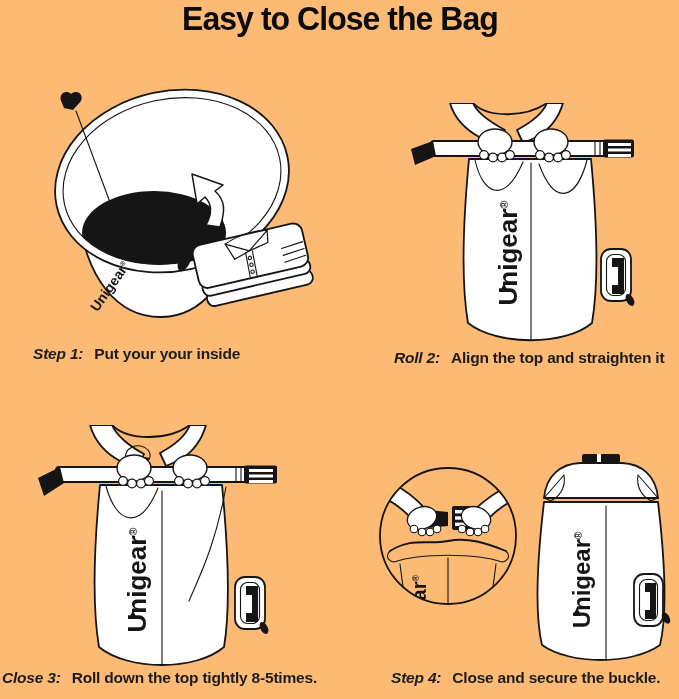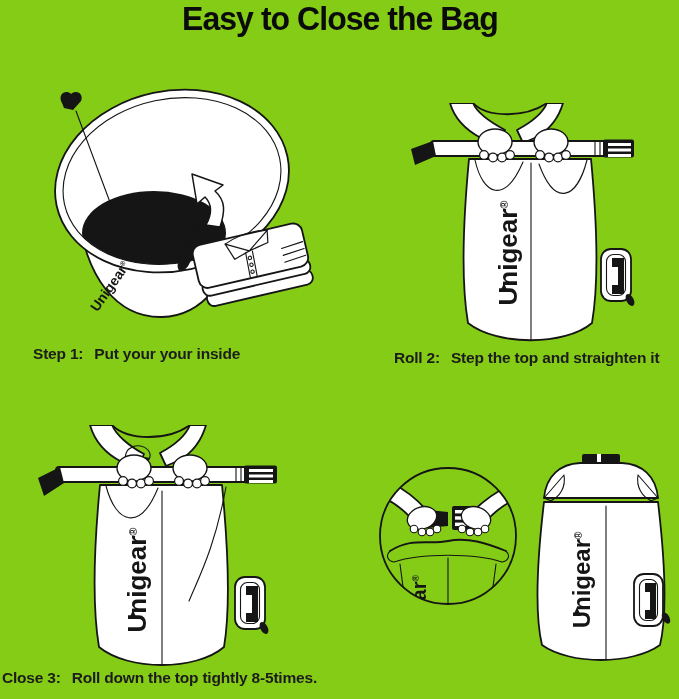--- a/index.html
+++ b/index.html
@@ -1,23 +1,23 @@
 <!DOCTYPE html>
 <html><head>
 <meta charset="utf-8">
 <style>
   html,body{margin:0;padding:0;background:#fff;}
-  .page{position:relative;width:679px;height:699px;background:#84cc16;overflow:hidden;
+  .page{position:relative;width:679px;height:699px;background:#fdba74;overflow:hidden;
         font-family:"Liberation Sans",sans-serif;color:#151515;}
   .title{position:absolute;top:0px;left:50%;transform:translateX(-50%) scaleX(.97);
          margin:0;font-size:33px;font-weight:700;letter-spacing:-1px;white-space:nowrap;color:#0b0b0b;}
   .panel{position:absolute;}
   .caption{position:absolute;margin:0;font-size:15.5px;font-weight:700;letter-spacing:-.2px;
            white-space:nowrap;color:#1c1c1c;}
-  .caption .step-label{margin-right:11px;}
+  .caption .step-label{margin-right:11px;font-style:italic;}
   svg{display:block;}
   .ink{stroke:#151515;fill:none;stroke-width:1.8;stroke-linecap:round;stroke-linejoin:round;}
   .ink-thin{stroke:#151515;fill:none;stroke-width:1.1;stroke-linecap:round;stroke-linejoin:round;}
   .wf{fill:#ffffff;}
   .solid{fill:#151515;stroke:none;}
   .slot{fill:#ffffff;stroke:none;}
   text.logo{fill:#151515;font-family:"Liberation Sans",sans-serif;font-weight:700;}
 </style>
 </head>
 <body>
@@ -127,21 +127,21 @@
 
       <g>
         <rect class="ink wf" x="196" y="146" width="30" height="52" rx="10"></rect>
         <rect class="ink-thin" x="201.5" y="151.5" width="19" height="41" rx="7"></rect>
         <path class="solid" d="M 207 155 L 219 155 L 219 191 L 207 191 L 207 182 L 213 182 L 213 164 L 207 164 Z"></path>
         <ellipse class="solid" cx="225" cy="197" rx="3.6" ry="6.5" transform="rotate(-28 225 197)"></ellipse>
       </g>
     </svg>
   </div>
   <p class="caption" style="left:394px;top:349px;">
-    <span class="step-label">Roll 2:</span><span>Step the top and straighten it</span>
+    <span class="step-label">Roll 2:</span><span>Align the top and straighten it</span>
   </p>
 
   <div class="panel" style="left:38px;top:425px;">
     <svg width="255" height="247" viewBox="0 0 255 247">
       <g>
         <path class="ink wf" d="M 52 0 C 56 14 66 28 84 37 L 100 43 L 106 29 C 91 21 78 10 74 0 Z"></path>
         <path class="ink wf" d="M 168 0 C 164 14 155 27 142 35 L 128 41 L 122 28 C 137 20 148 10 152 0 Z"></path>
         <path class="ink" d="M 74 0 C 90 16 130 16 152 0"></path>
       </g>
       <g>
@@ -258,14 +258,17 @@
         <polygon class="solid" points="203,168 211,168 207,159"></polygon>
         <g>
           <rect class="ink wf" x="264" y="126" width="29" height="52" rx="10"></rect>
           <rect class="ink-thin" x="269.5" y="131.5" width="18" height="41" rx="7"></rect>
           <path class="solid" d="M 275 135 L 286 135 L 286 171 L 275 171 L 275 162 L 280 162 L 280 144 L 275 144 Z"></path>
           <ellipse class="solid" cx="296" cy="170" rx="3.4" ry="6.2" transform="rotate(-30 296 170)"></ellipse>
         </g>
       </g>
     </svg>
   </div>
+  <p class="caption" style="left:391px;top:669px;">
+    <span class="step-label">Step 4:</span><span>Close and secure the buckle.</span>
+  </p>
 
 </div>
 
 </body></html>

